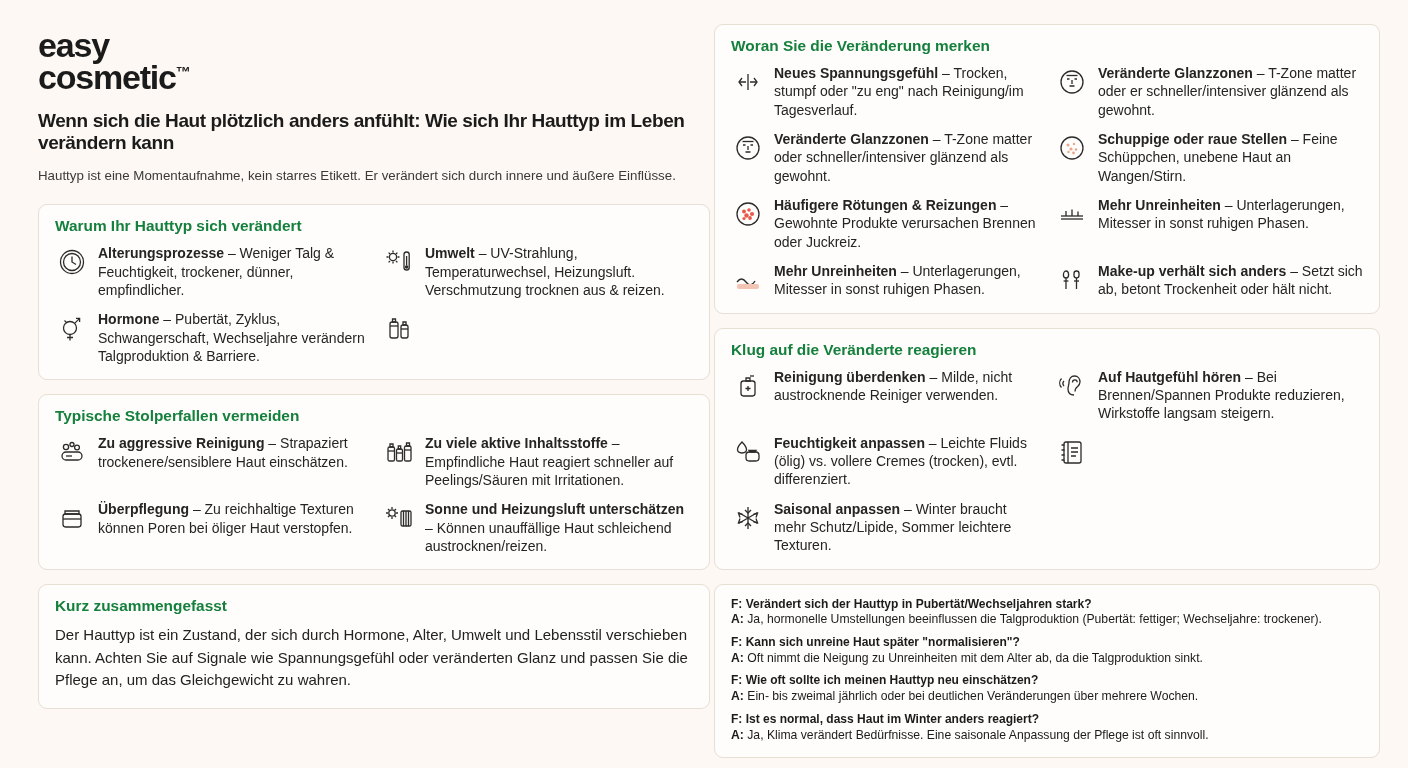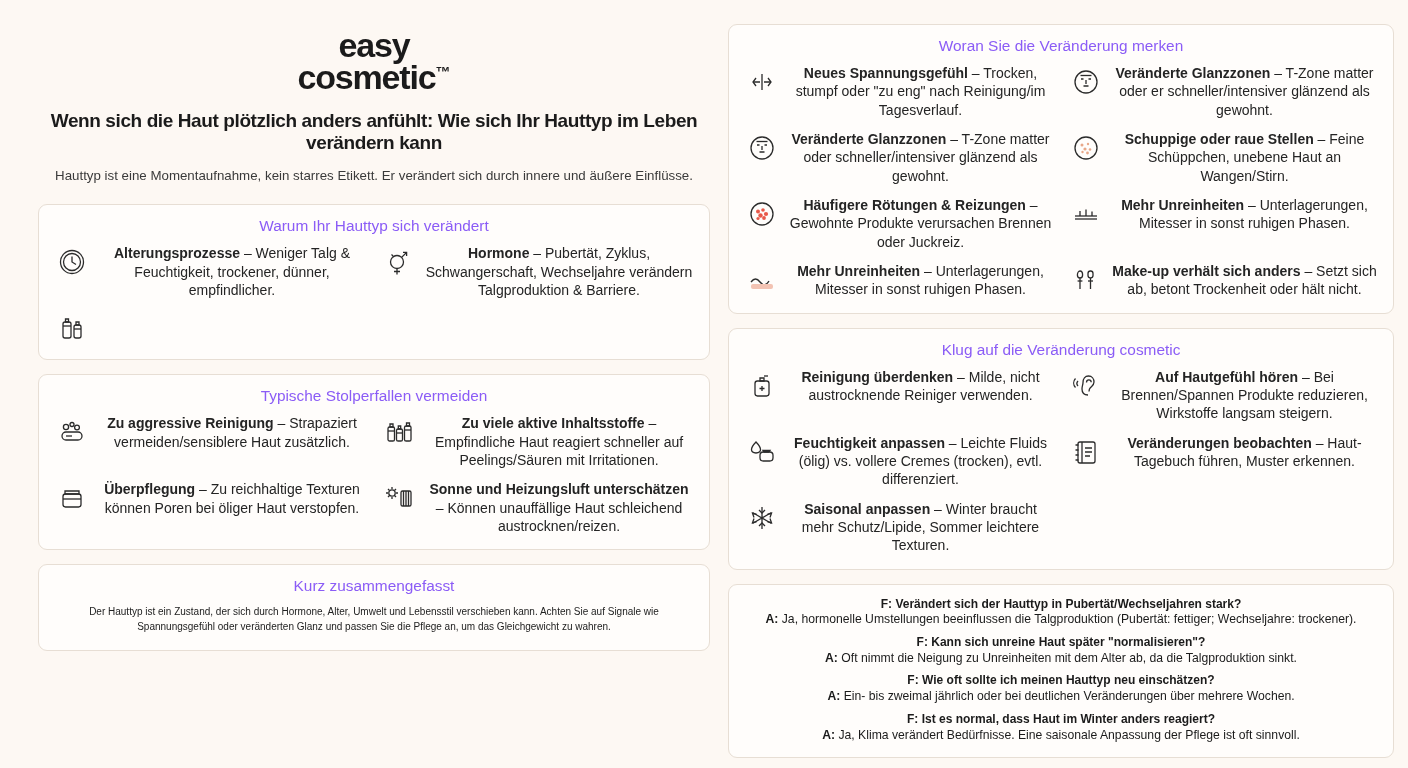--- a/index.html
+++ b/index.html
@@ -8,22 +8,21 @@
     background: #fdf8f3;
     font-family: "Liberation Sans", sans-serif;
     color: #1b1b1b;
     overflow: hidden;
   }
   .page {
     position: relative;
     width: 1300px; height: 768px;
     padding: 24px 32px 18px 38px;
     display: flex;
-    gap: 18px;
-    text-align: center;
+    gap: 4px;
   }
   .col-left { width: 672px; flex: none; }
   .col-right { width: 666px; flex: none; }
 
   
   .logo {
     font-weight: bold;
     font-size: 34px;
     line-height: 0.94;
     letter-spacing: -1.2px;
@@ -57,23 +56,23 @@
 
   
   .card {
     border: 1px solid #e7ded4;
     border-radius: 9px;
     background: #fffdfb;
     padding: 12px 16px 14px 16px;
     margin-bottom: 14px;
   }
   .card-title {
-    color: #8b5cf6;
+    color: #15803d;
     font-size: 15.4px;
-    font-weight: normal;
+    font-weight: bold;
     margin-bottom: 9px;
   }
   .grid2 {
     display: grid;
     grid-template-columns: 1fr 1fr;
     column-gap: 16px;
     row-gap: 11px;
   }
   .item {
     display: flex;
@@ -87,21 +86,21 @@
   }
   .item .ic svg { display: block; width: 34px; height: 34px; }
   .item .tx {
     font-size: 14px;
     line-height: 1.31;
     color: #242424;
   }
   .item .tx b { font-weight: bold; }
 
   .summary-text {
-    font-size: 10px;
+    font-size: 15px;
     line-height: 1.5;
     color: #222;
   }
   .card.summary { padding-bottom: 16px; }
 
   
   .faq-block { margin-bottom: 7px; }
   .faq-q {
     font-size: 12px;
     font-weight: bold;
@@ -140,20 +139,32 @@
           <span class="ic">
             <svg viewBox="0 0 34 34" fill="none" stroke="#2b2b2b" stroke-width="1.3">
               <circle cx="17" cy="17" r="11.5"></circle>
                 <circle cx="17" cy="17" r="8.5"></circle>
               <path d="M17 11.5V17l4 2.5"></path>
             </svg>
           </span>
           <span class="tx"><b>Alterungsprozesse</b><span> – Weniger Talg &amp; Feuchtigkeit, trockener, dünner, empfindlicher.</span></span>
         </div>
 
+        <div class="item">
+          <span class="ic">
+            <svg viewBox="0 0 34 34" fill="none" stroke="#2b2b2b" stroke-width="1.3">
+              <circle cx="11" cy="12" r="3.6"></circle>
+              <path d="M11 5.5v2M11 16.5v2M4.5 12h2M15.5 12h2M6.6 7.6l1.4 1.4M14 16l1.4 1.4M15.4 7.6L14 9M8 16l-1.4 1.4"></path>
+              <rect x="22" y="7" width="5.2" height="18" rx="2.6"></rect>
+              <path d="M24.6 11v9.5"></path>
+                <circle cx="24.6" cy="22" r="1.8" fill="#2b2b2b" stroke="none"></circle>
+            </svg>
+          </span>
+          <span class="tx"><b>Umwelt</b><span> – UV-Strahlung, Temperaturwechsel, Heizungsluft. Verschmutzung trocknen aus &amp; reizen.</span></span>
+        </div>
 
         <div class="item">
           <span class="ic">
             <svg viewBox="0 0 34 34" fill="none" stroke="#2b2b2b" stroke-width="1.3">
               <circle cx="15" cy="17" r="6.5"></circle>
               <path d="M15 23.5v6M12 26.5h6"></path>
               <path d="M19.6 12.4l5-5M21 7.4h3.6v3.6"></path>
               <path d="M9.5 9.5l2.6 2.6"></path>
             </svg>
           </span>
@@ -184,21 +195,21 @@
         <div class="item">
           <span class="ic">
             <svg viewBox="0 0 34 34" fill="none" stroke="#2b2b2b" stroke-width="1.3">
               <circle cx="11" cy="12" r="2.6"></circle>
                 <circle cx="17" cy="9.5" r="2"></circle>
                 <circle cx="22" cy="12.5" r="2.4"></circle>
               <rect x="7" y="17" width="20" height="8" rx="4"></rect>
               <path d="M11 21h6"></path>
             </svg>
           </span>
-          <span class="tx"><b>Zu aggressive Reinigung</b><span> – Strapaziert vermeiden/sensiblere Haut zusätzlich.</span></span>
+          <span class="tx"><b>Zu aggressive Reinigung</b><span> – Strapaziert trockenere/sensiblere Haut einschätzen.</span></span>
         </div>
 
         <div class="item">
           <span class="ic">
             <svg viewBox="0 0 34 34" fill="none" stroke="#2b2b2b" stroke-width="1.3">
               <rect x="6" y="12" width="6.5" height="14" rx="1.6"></rect>
                 <path d="M8 9h3v3H8z"></path>
                 <path d="M6 16h6.5"></path>
               <rect x="14.5" y="14" width="6" height="12" rx="1.6"></rect>
                 <path d="M16.3 11h2.4v3h-2.4z"></path>
@@ -351,21 +362,21 @@
               <path d="M19 18h5"></path>
             </svg>
           </span>
           <span class="tx"><b>Make-up verhält sich anders</b><span> – Setzt sich ab, betont Trockenheit oder hält nicht.</span></span>
         </div>
 
       </div>
     </div>
 
     <div class="card right-card">
-      <div class="card-title">Klug auf die Veränderung cosmetic</div>
+      <div class="card-title">Klug auf die Veränderte reagieren</div>
       <div class="grid2">
 
         <div class="item">
           <span class="ic">
             <svg viewBox="0 0 34 34" fill="none" stroke="#2b2b2b" stroke-width="1.3">
               <rect x="10" y="12" width="14" height="15" rx="2.4"></rect>
               <path d="M15 9h4v3h-4z"></path>
                 <path d="M19 7h4"></path>
               <path d="M17 17v5M14.5 19.5h5"></path>
             </svg>
@@ -397,21 +408,20 @@
 
         <div class="item">
           <span class="ic">
             <svg viewBox="0 0 34 34" fill="none" stroke="#2b2b2b" stroke-width="1.3">
               <rect x="9" y="7" width="17" height="21" rx="2"></rect>
               <path d="M13 7v21"></path>
               <path d="M16 13h7M16 17h7M16 21h5"></path>
               <path d="M6.5 10h3M6.5 15h3M6.5 20h3M6.5 25h3"></path>
             </svg>
           </span>
-          <span class="tx"><b>Veränderungen beobachten</b><span> – Haut-Tagebuch führen, Muster erkennen.</span></span>
         </div>
 
         <div class="item">
           <span class="ic">
             <svg viewBox="0 0 34 34" fill="none" stroke="#2b2b2b" stroke-width="1.3">
               <path d="M17 6v22M7.5 11.5l19 11M26.5 11.5l-19 11"></path>
               <path d="M14 9l3 3 3-3M14 25l3-3 3 3"></path>
               <path d="M9 16.5l-1.5-4.2 4.2 1.1M25 17.5l1.5 4.2-4.2-1.1"></path>
               <path d="M25 16.5l1.5-4.2-4.2 1.1M9 17.5l-1.5 4.2 4.2-1.1"></path>
             </svg>

